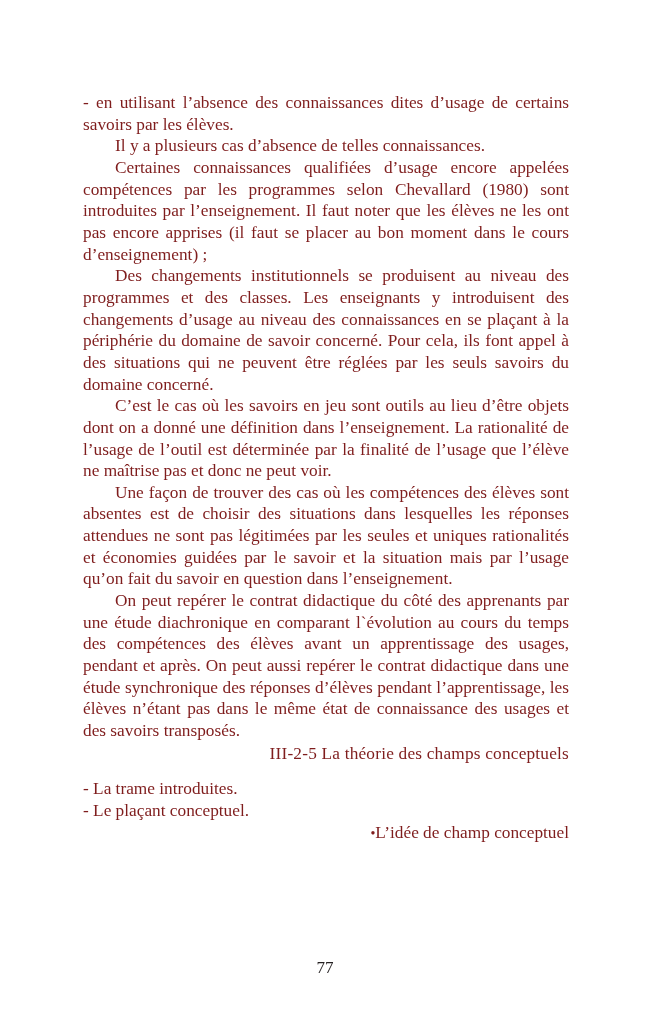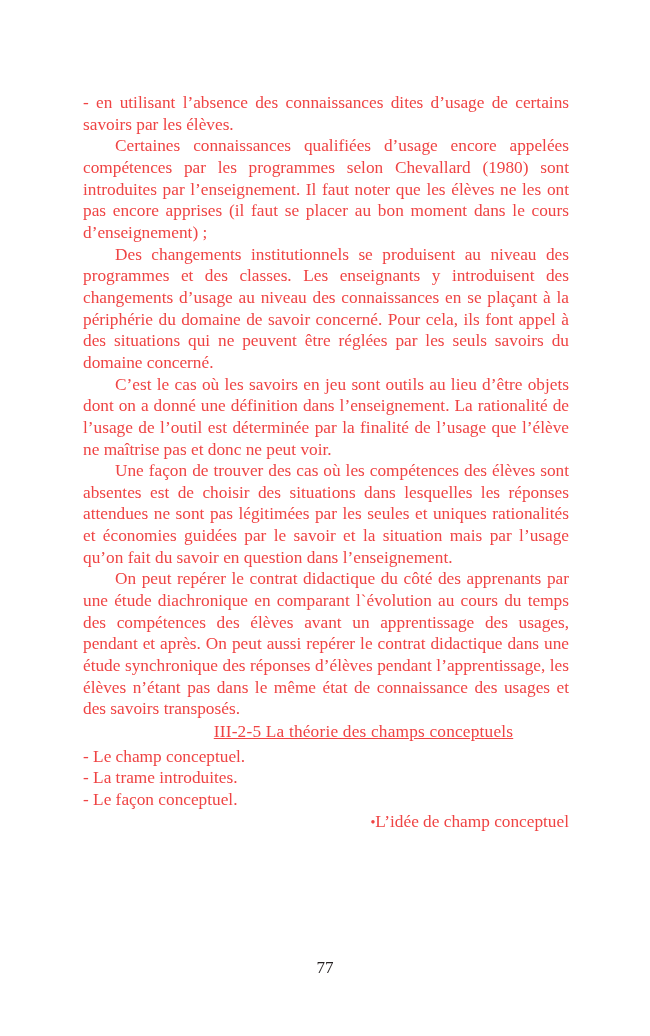--- a/index.html
+++ b/index.html
@@ -1,49 +1,48 @@
 <!DOCTYPE html>
 <html><head>
   <meta charset="utf-8">
   <style>
     html, body { margin: 0; padding: 0; background: #ffffff; }
     body { width: 650px; height: 1036px; position: relative; overflow: hidden; }
     .page {
       position: absolute; left: 83px; top: 92px; width: 486px;
       font-family: "Liberation Serif", "DejaVu Serif", serif;
-      font-size: 17.3px; line-height: 21.65px; color: #ef4444;
+      font-size: 17.3px; line-height: 21.65px; color: #7f1d1d;
       text-align: justify;
     }
     .page p { margin: 0; }
     .page p.indent { text-indent: 32px; }
     .page p.heading {
-      text-align: center; padding-left: 75px; margin-top: 1px; margin-bottom: 3px;
+      text-align: right; padding-left: 75px; margin-top: 1px; margin-bottom: 14px;
       letter-spacing: 0.2px;
-      text-decoration: underline;
     }
     .page p.plain { text-align: left; }
     .bullet-line { text-align: right; }
     .bullet { display: inline-block; width: 14px; font-size: 14px; }
     .page-number {
       position: absolute; top: 958px; left: 0; width: 650px; text-align: center;
       font-family: "Liberation Serif", "DejaVu Serif", serif; font-size: 17px; color: #231f20;
     }
   </style>
 </head>
 <body>
 
 <div class="page">
   <p>- en utilisant l’absence des connaissances dites d’usage de certains savoirs par les élèves.</p>
+  <p class="indent">Il y a plusieurs cas d’absence de telles connaissances.</p>
   <p class="indent">Certaines connaissances qualifiées d’usage encore appelées compétences par les programmes selon Chevallard (1980) sont introduites par l’enseignement. Il faut noter que les élèves ne les ont pas encore apprises (il faut se placer au bon moment dans le cours d’enseignement) ;</p>
   <p class="indent">Des changements institutionnels se produisent au niveau des programmes et des classes. Les enseignants y introduisent des changements d’usage au niveau des connaissances en se plaçant à la périphérie du domaine de savoir concerné. Pour cela, ils font appel à des situations qui ne peuvent être réglées par les seuls savoirs du domaine concerné.</p>
   <p class="indent">C’est le cas où les savoirs en jeu sont outils au lieu d’être objets dont on a donné une définition dans l’enseignement. La rationalité de l’usage de l’outil est déterminée par la finalité de l’usage que l’élève ne maîtrise pas et donc ne peut voir.</p>
   <p class="indent">Une façon de trouver des cas où les compétences des élèves sont absentes est de choisir des situations dans lesquelles les réponses attendues ne sont pas légitimées par les seules et uniques rationalités et économies guidées par le savoir et la situation mais par l’usage qu’on fait du savoir en question dans l’enseignement.</p>
   <p class="indent">On peut repérer le contrat didactique du côté des apprenants par une étude diachronique en comparant l`évolution au cours du temps des compétences des élèves avant un apprentissage des usages, pendant et après. On peut aussi repérer le contrat didactique dans une étude synchronique des réponses d’élèves pendant l’apprentissage, les élèves n’étant pas dans le même état de connaissance des usages et des savoirs transposés.</p>
   <p class="heading">III-2-5  La théorie des champs conceptuels</p>
-  <p class="plain">- Le champ conceptuel.</p>
   <p class="plain">- La trame introduites.</p>
-  <p class="plain">- Le façon conceptuel.</p>
+  <p class="plain">- Le plaçant conceptuel.</p>
   <p class="bullet-line">
     <span class="bullet">•</span><span>L’idée de champ conceptuel</span>
   </p>
 </div>
 
 <div class="page-number">77</div>
 
 </body></html>

